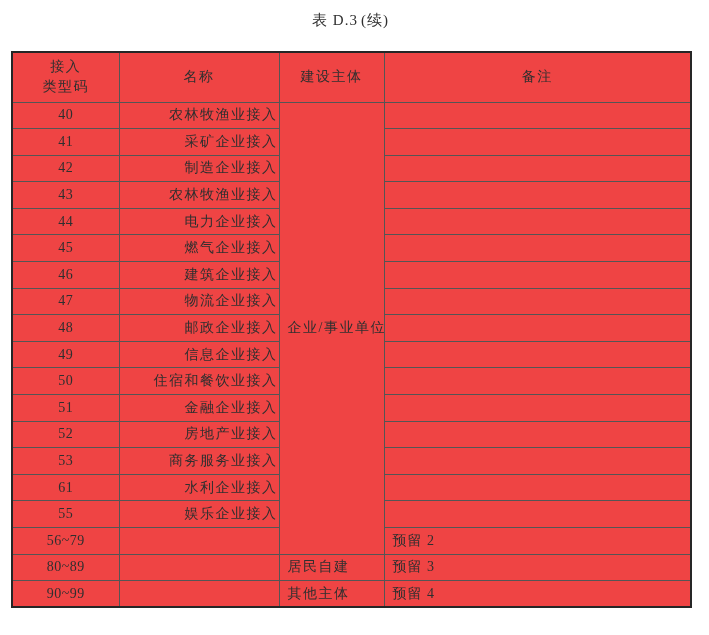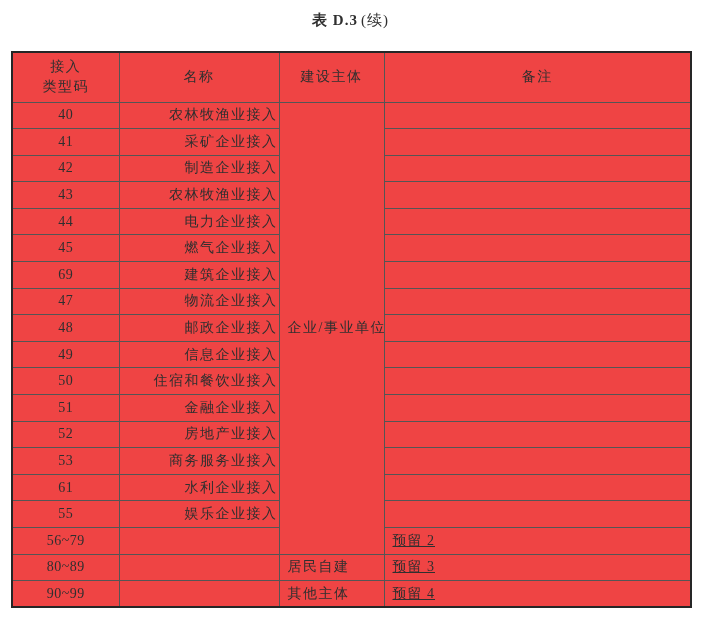--- a/index.html
+++ b/index.html
@@ -14,21 +14,21 @@
   }
   .caption {
     position: absolute;
     top: 11px;
     left: 0;
     width: 701px;
     text-align: center;
     font-size: 15px;
     letter-spacing: 1px;
   }
-  .caption .num { font-weight: bold; margin-right: 3px; }
+  .caption .num { font-weight: normal; margin-right: 3px; }
   .caption .suffix { font-weight: normal; }
 
   table.doc-table {
     position: absolute;
     left: 11px;
     top: 51px;
     width: 679px;
     border-collapse: collapse;
     table-layout: fixed;
     border: 2px solid #262626;
@@ -48,21 +48,21 @@
     overflow: hidden;
     white-space: nowrap;
   }
   thead tr { height: 50px; }
   tbody tr { height: 26.6px; }
 
   th { text-align: center; line-height: 1.45; }
   .cell-code    { text-align: center; letter-spacing: 0.5px; }
   .cell-name    { text-align: right; padding-left: 9px; }
   .cell-builder { text-align: left; padding-left: 8px; }
-  .cell-remark  { text-align: left; padding-left: 8px; letter-spacing: 1px; text-decoration: underline; }
+  .cell-remark  { text-align: left; padding-left: 8px; letter-spacing: 1px; }
 </style>
 </head>
 <body>
 
 <div class="caption">
   <span class="num">表 D.3</span><span class="suffix">(续)</span>
 </div>
 
 <table class="doc-table">
   <colgroup>
@@ -108,21 +108,21 @@
         <td class="cell-code">44</td>
         <td class="cell-name">电力企业接入</td>
         <td class="cell-remark"></td>
       </tr>
       <tr>
         <td class="cell-code">45</td>
         <td class="cell-name">燃气企业接入</td>
         <td class="cell-remark"></td>
       </tr>
       <tr>
-        <td class="cell-code">69</td>
+        <td class="cell-code">46</td>
         <td class="cell-name">建筑企业接入</td>
         <td class="cell-remark"></td>
       </tr>
       <tr>
         <td class="cell-code">47</td>
         <td class="cell-name">物流企业接入</td>
         <td class="cell-remark"></td>
       </tr>
       <tr>
         <td class="cell-code">48</td>

